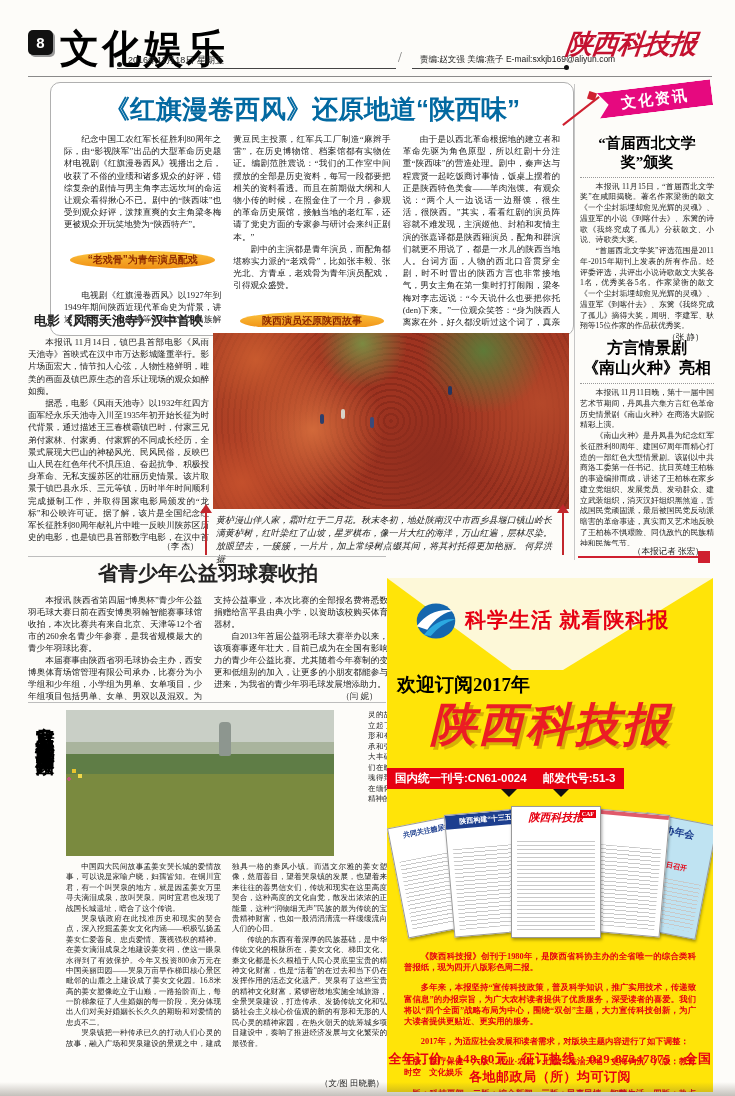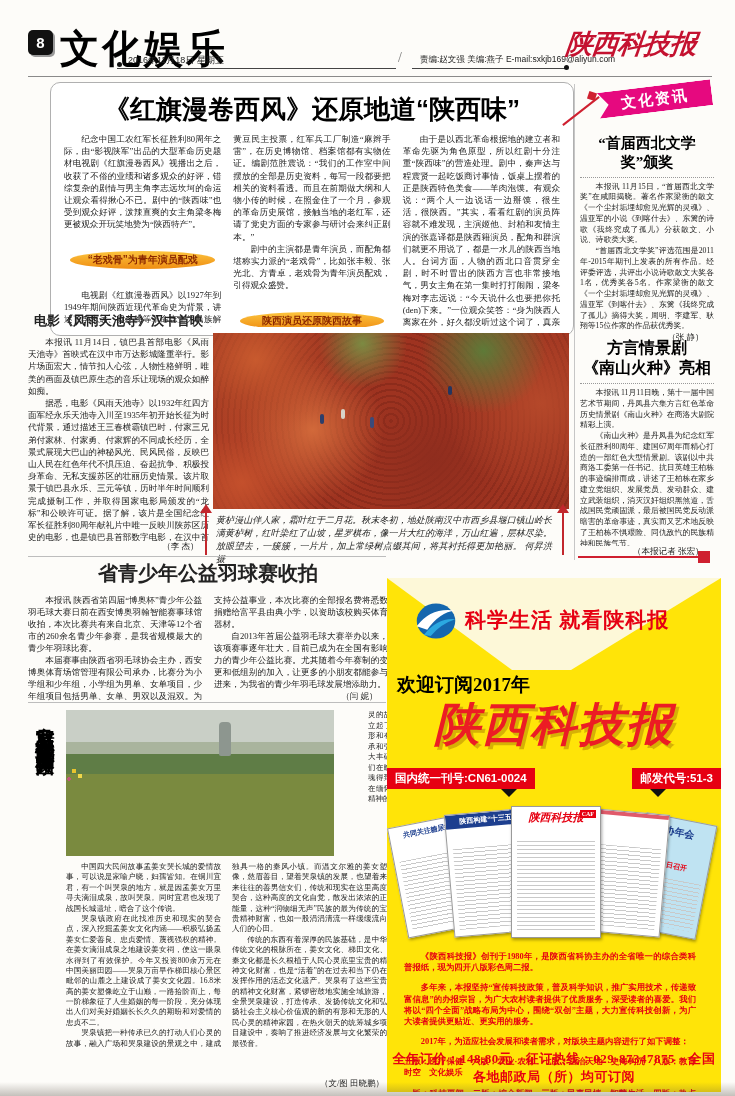--- a/index.html
+++ b/index.html
@@ -20,21 +20,21 @@
   .editors-line{left:420px;top:54px;font-size:8.5px;color:#222;}
   .hdr-dot{width:5px;height:5px;border-radius:50%;background:#111;}
   .hdr-line{height:1px;background:#444;}
   .hdr-slash{left:398px;top:50px;font-size:14px;color:#777;}
   .masthead{left:566px;top:26px;font-size:27px;font-weight:900;font-style:italic;
     color:#c41230;letter-spacing:-1px;transform:skewX(-6deg);}
   .hdr-rule{left:28px;top:76px;width:684px;height:1px;background:#8a8a8a;}
   
   .main-box{left:50px;top:82px;width:522px;height:252px;border:1px solid #b0b0b0;border-radius:10px;background:#fff;}
   .main-headline{position:absolute;left:0;top:9px;width:100%;text-align:center;
-    font-size:26px;font-weight:900;color:#000000;}
+    font-size:26px;font-weight:900;color:#0369a1;}
   .cols3{position:absolute;left:13px;right:13px;top:50px;bottom:8px;
     column-count:3;column-gap:12px;font-size:8.6px;line-height:1.42;text-align:justify;overflow:hidden;}
   .cols3 p,.cols2 p,.art-body p{margin:0;text-indent:2em;}
   .pill{display:block;width:92%;margin:20px auto;padding:2px 0;text-align:center;text-indent:0;
     background:linear-gradient(180deg,#fcc43e,#ef8d12);border-radius:50%;
     color:#8c2800;font-weight:bold;font-size:10px;font-family:"Liberation Sans",sans-serif;}
   .byline{text-align:right;padding-right:1.2em;font-size:8.6px;}
   
   .vrule{left:574px;top:84px;width:1px;height:476px;background:#c6c6c6;}
   .banner{left:598px;top:86px;width:114px;height:26px;background:#e6097f;color:#fff;
@@ -89,32 +89,32 @@
       radial-gradient(circle at 3px 14px,#c05a7a 0 2px,rgba(0,0,0,0) 2px 12px),
       radial-gradient(circle at 14px 11px,#f0d84a 0 2.2px,rgba(0,0,0,0) 2.2px 13px);}
   .statue{position:absolute;left:57%;top:8%;width:12px;height:34px;background:#8d968f;
     border-radius:4px 4px 2px 2px;}
   .sidecol{position:absolute;left:312px;top:2px;width:47px;height:146px;font-size:7.5px;
     line-height:1.4;text-align:justify;overflow:hidden;margin-left:28px;}
   .ycols{position:absolute;left:38px;top:154px;width:321px;height:218px;
     column-count:2;column-gap:11px;font-size:7.6px;line-height:1.37;text-align:justify;overflow:hidden;}
   .ybyline{position:absolute;right:4px;bottom:0;font-size:8.5px;}
   
-  .ad{left:387px;top:578px;width:326px;height:514px;background:#ffe408;overflow:hidden;padding-left:8px;}
+  .ad{left:387px;top:578px;width:326px;height:514px;background:#ffe408;overflow:hidden;}
   .ad-top{position:absolute;left:0;top:0;width:100%;height:92px;background:#fdf8d8;}
   .tri{position:absolute;width:0;height:0;}
   .tri-l{left:0;bottom:0;border-top:92px solid transparent;border-left:125px solid #ffe408;}
   .tri-r{right:0;bottom:0;border-top:92px solid transparent;border-right:150px solid #ffe408;}
   .ad-logo{position:absolute;left:28px;top:22px;}
   .ad-slogan{position:absolute;left:78px;top:28px;font-size:21px;font-weight:900;color:#e60012;letter-spacing:1px;}
   .ad-welcome{position:absolute;left:10px;top:94px;font-size:19px;font-weight:900;color:#000000;}
   .ad-masthead{position:absolute;left:0;top:116px;width:100%;text-align:center;
     font-size:46px;font-weight:900;font-style:italic;color:#ec1c24;letter-spacing:2px;
     text-shadow:3px 3px 0 rgba(120,60,0,.30);}
-  .ad-codes{position:absolute;left:0;top:190px;width:100%;display:flex;justify-content:space-between;}
+  .ad-codes{position:absolute;left:0;top:190px;width:100%;display:flex;justify-content:flex-start;}
   .kanhao{position:relative;background:#e60012;color:#fff;font-weight:bold;font-size:11.5px;
     padding:3px 8px;font-family:"Liberation Sans",sans-serif;}
   .kanhao:after{content:"";position:absolute;bottom:-8px;width:0;height:0;
     border:8px solid transparent;border-top-color:#111;border-bottom:0;}
   .kanhao.k1:after{right:18px;}
   .kanhao.k2:after{left:18px;}
   .fan{position:absolute;left:8px;top:228px;width:310px;height:132px;}
   .paper{position:absolute;background:#fff;border:1px solid #9a9a9a;box-shadow:1px 2px 3px rgba(0,0,0,.35);overflow:hidden;}
   .plines{position:absolute;left:6%;right:6%;top:34px;bottom:6px;
     background:repeating-linear-gradient(180deg,#c9c9c9 0 1px,rgba(0,0,0,0) 1px 4px);}

